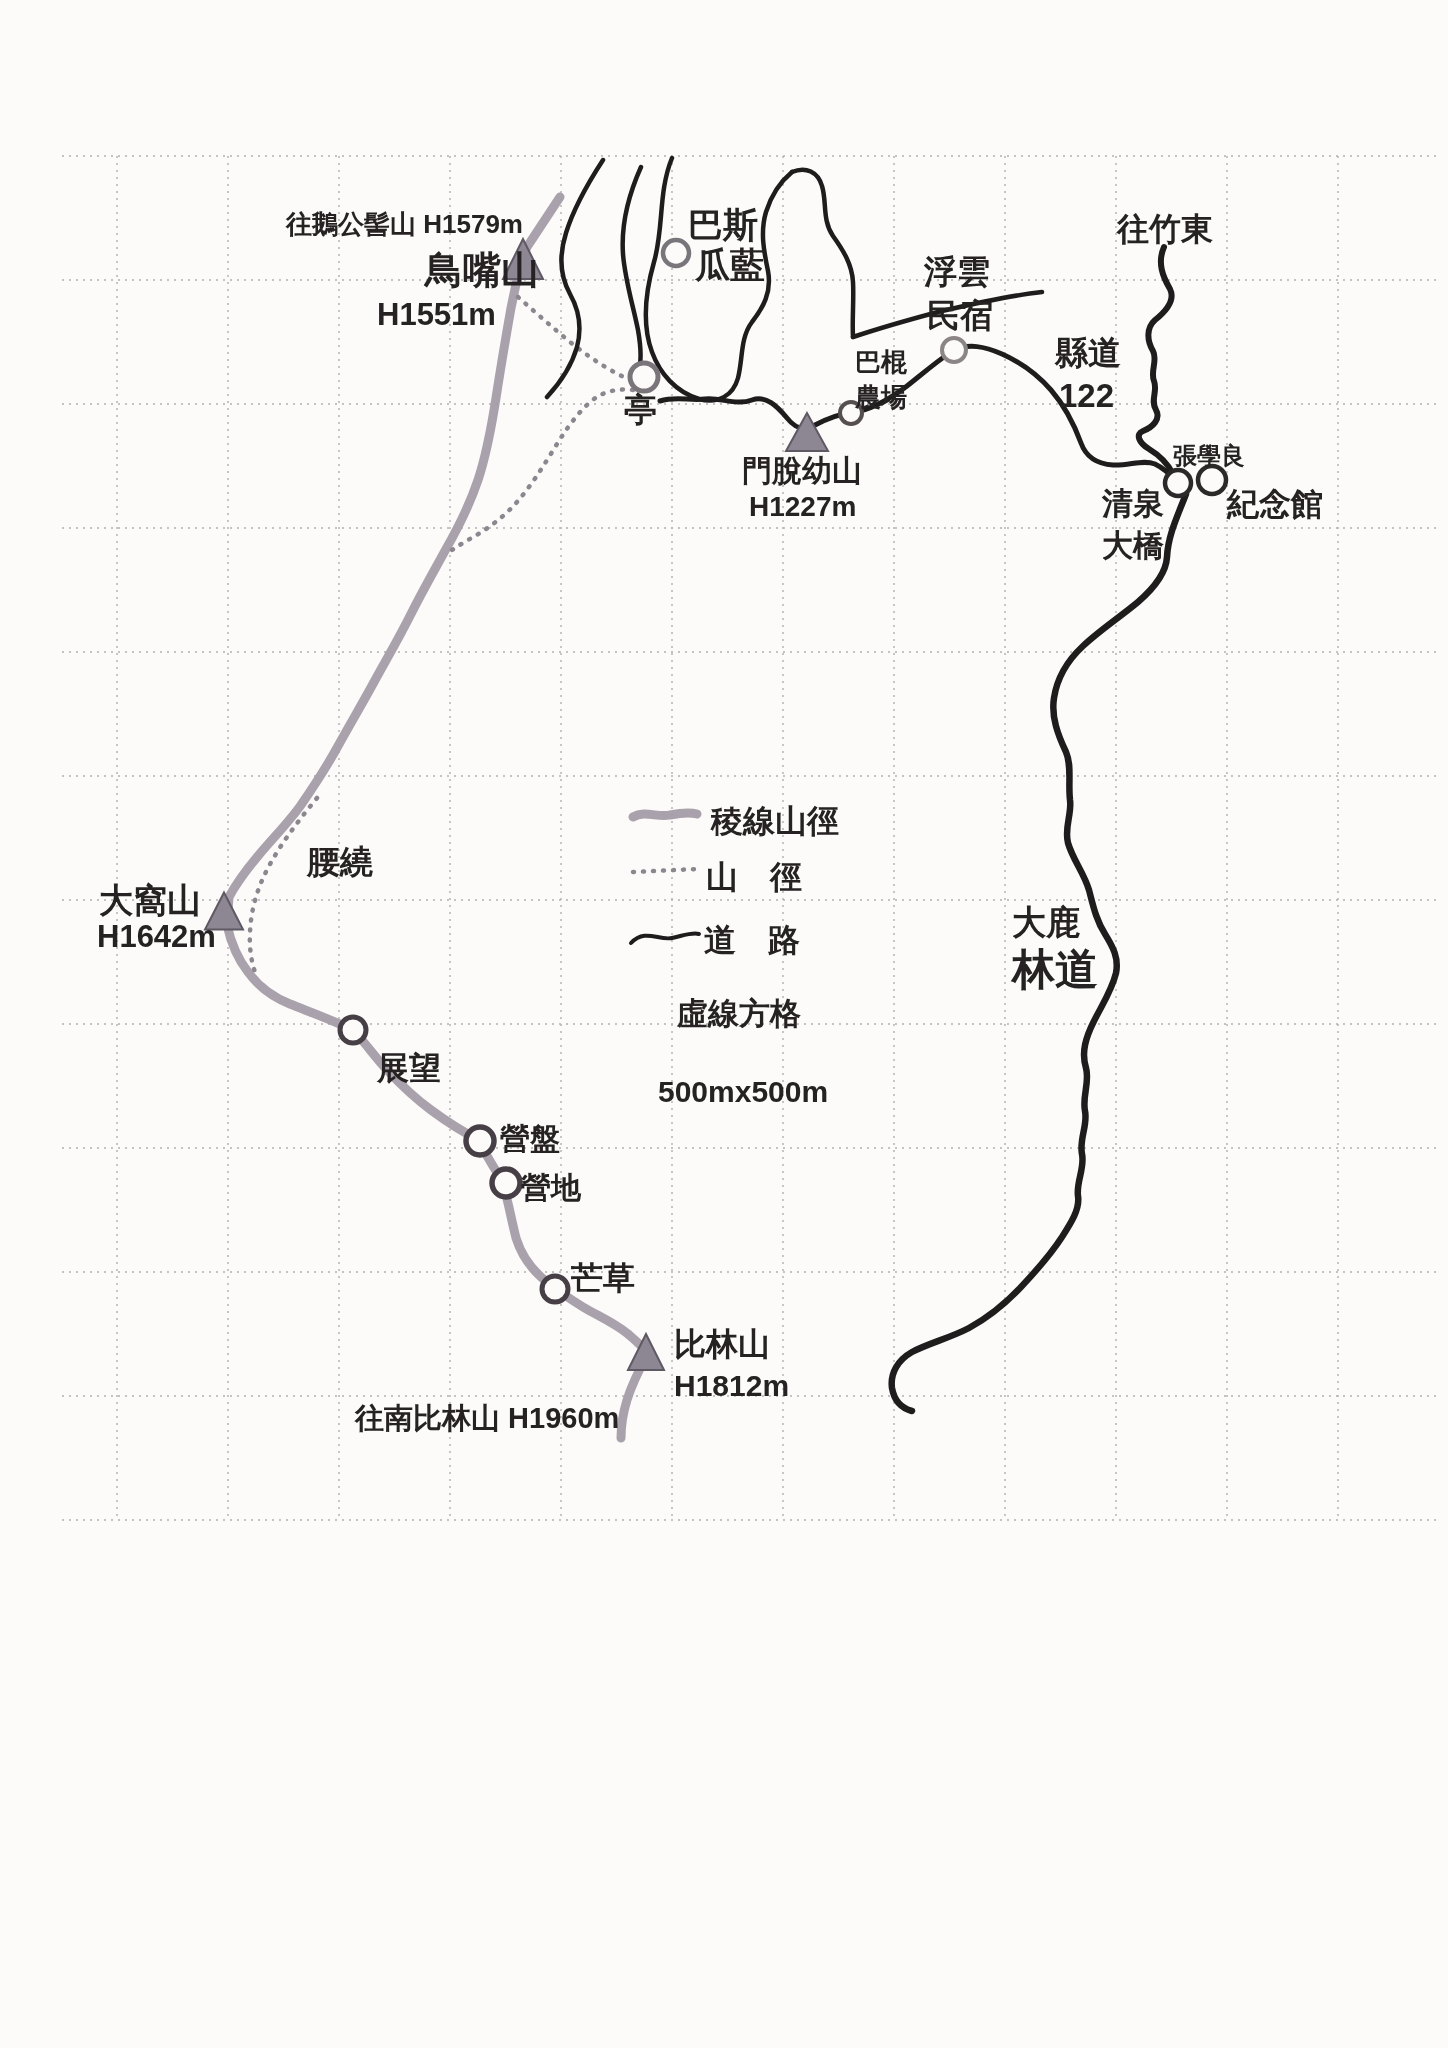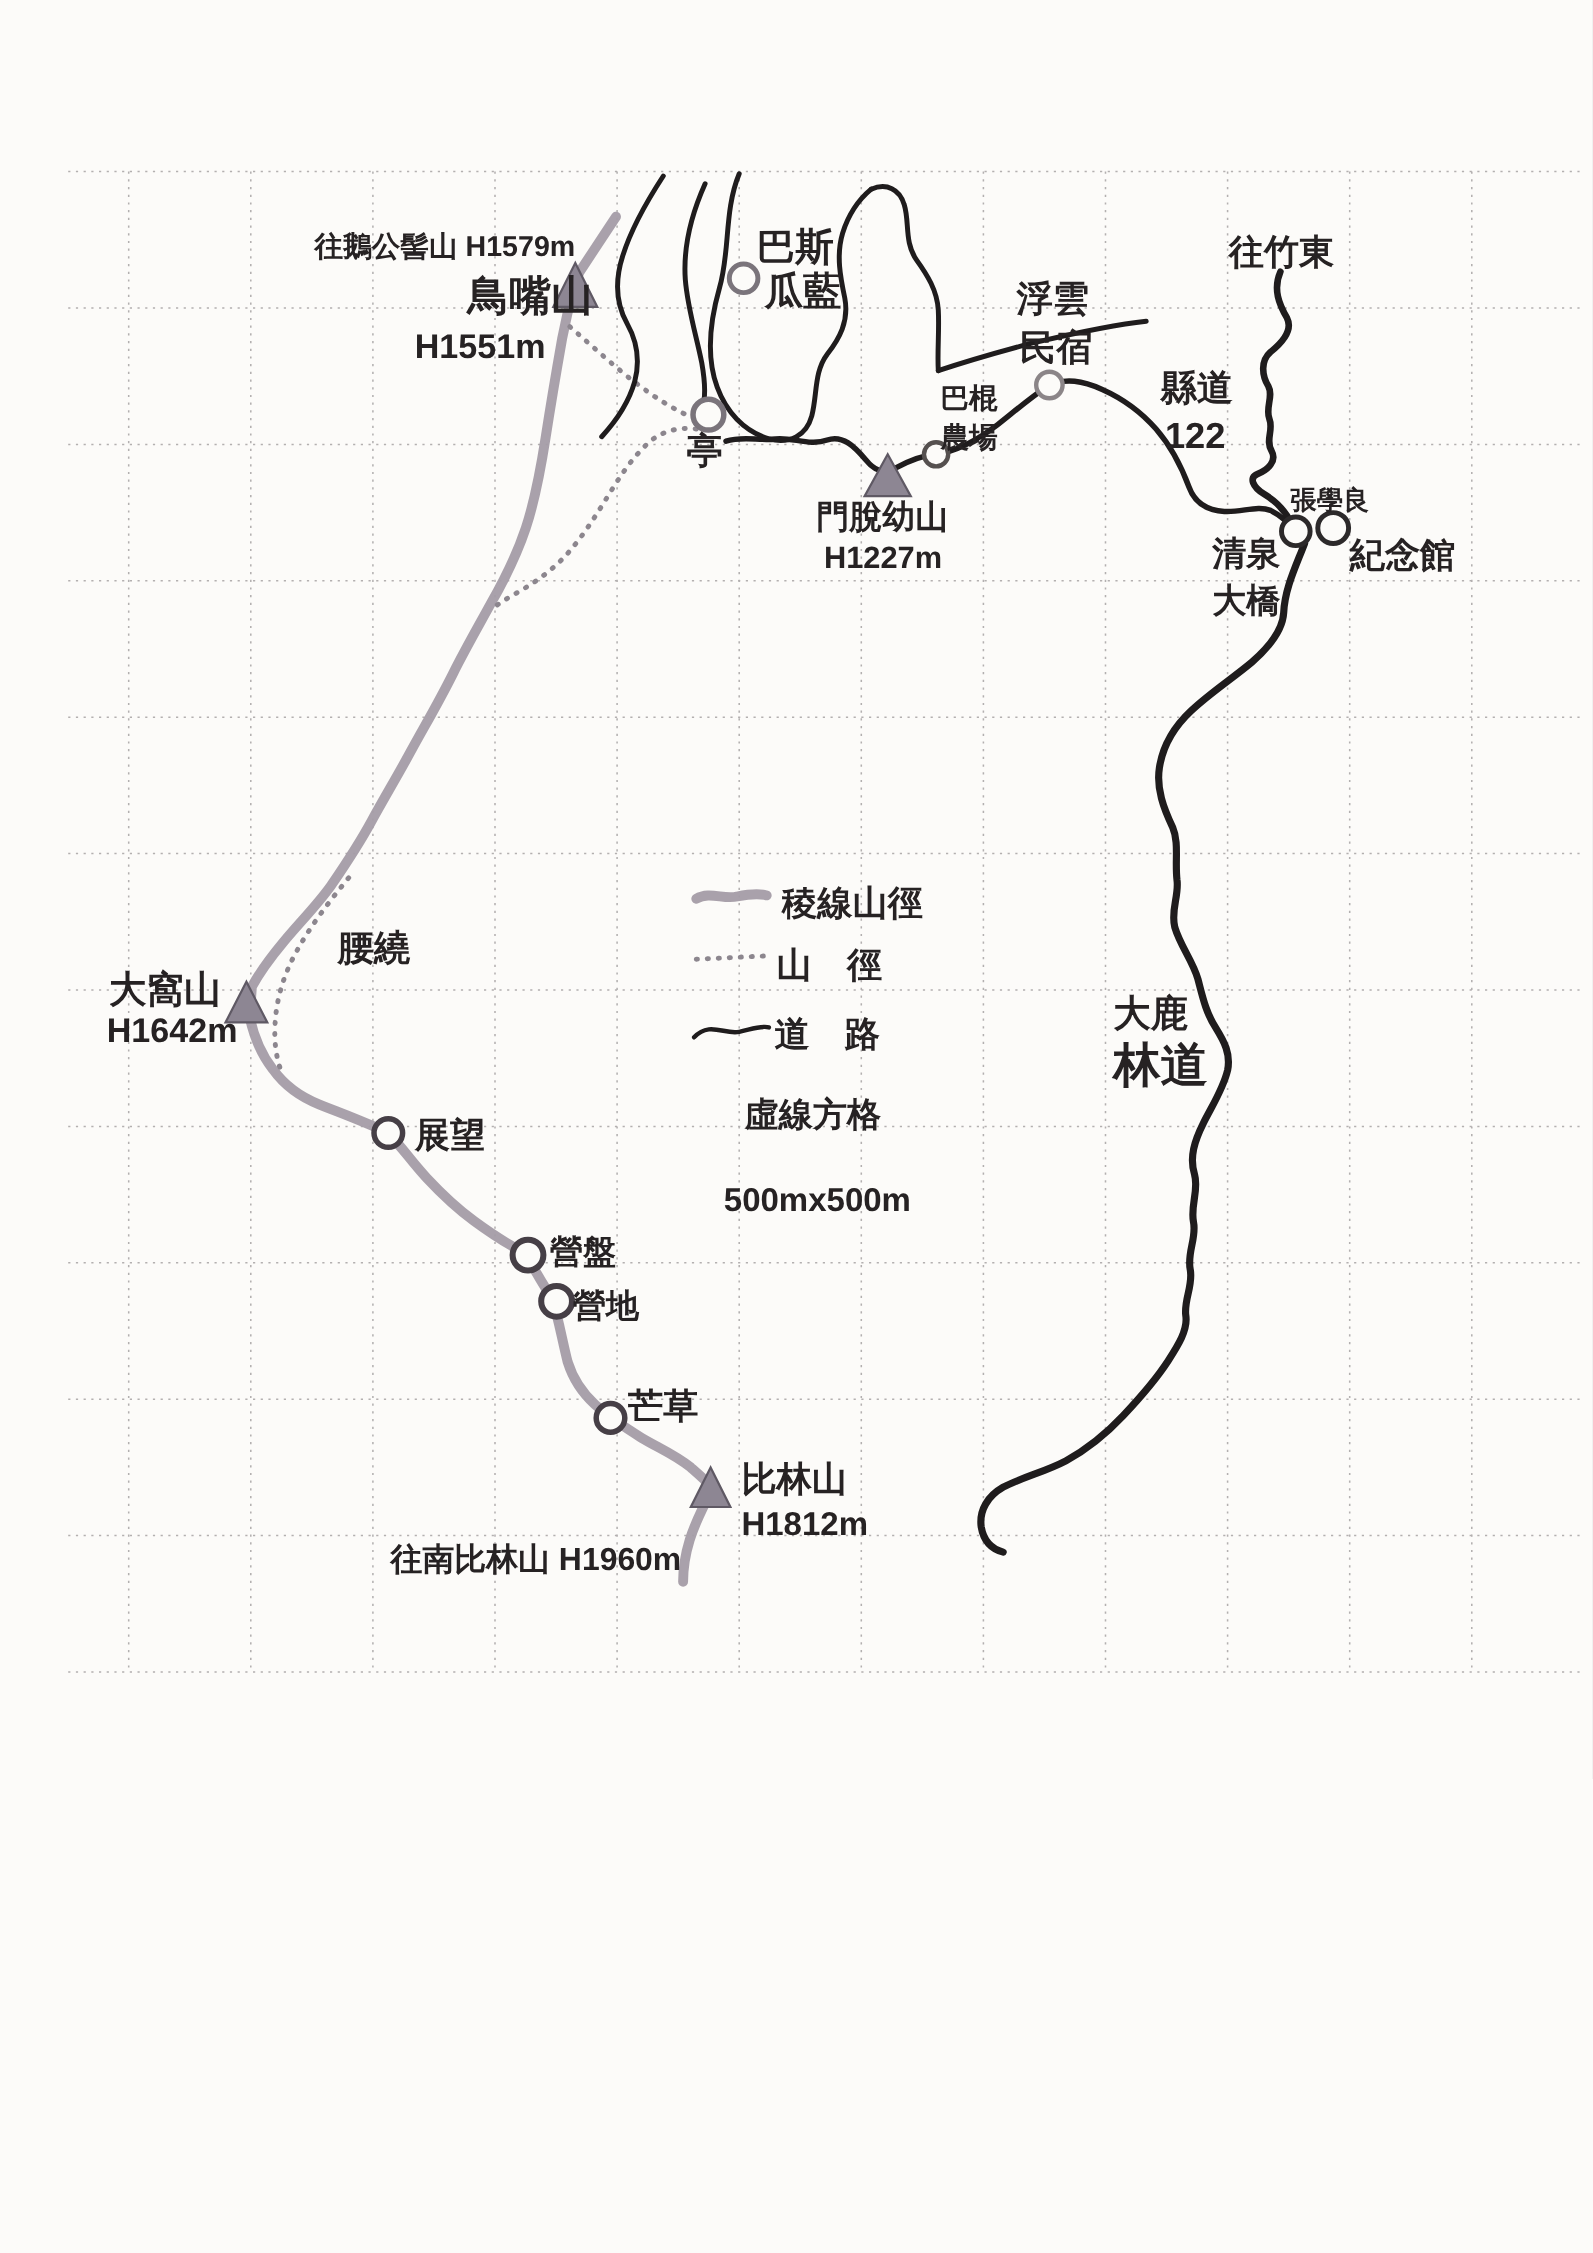--- a/index.html
+++ b/index.html
@@ -106,21 +106,21 @@
       <div class="label" style="left: 1173px; top: 443px; font-size: 24px; font-weight: 700; text-align: center;">張學良</div>
       <div class="label" style="left: 1227px; top: 487px; font-size: 32px; font-weight: 700;">紀念館</div>
       <div class="label" style="left: 624px; top: 392px; font-size: 33px; font-weight: 800;">亭</div>
       <div class="label" style="left: 855px; top: 348px; font-size: 26px; font-weight: 700;">巴棍</div>
       <div class="label" style="left: 855px; top: 383px; font-size: 26px; font-weight: 700;">農場</div>
       <div class="label" style="left: 742px; top: 455px; font-size: 30px; font-weight: 700;">門脫幼山</div>
       <div class="label" style="left: 749px; top: 492px; font-size: 28px; font-weight: 600;">H1227m</div>
       <div class="label" style="left: 99px; top: 882px; font-size: 34px; font-weight: 800;">大窩山</div>
       <div class="label" style="left: 97px; top: 920px; font-size: 31px; font-weight: 600;">H1642m</div>
       <div class="label" style="left: 307px; top: 844px; font-size: 33px; font-weight: 700;">腰繞</div>
-      <div class="label" style="left: 377px; top: 1015px; font-size: 32px; font-weight: 700;">展望</div>
+      <div class="label" style="left: 377px; top: 1051px; font-size: 32px; font-weight: 700;">展望</div>
       <div class="label" style="left: 500px; top: 1123px; font-size: 30px; font-weight: 700;">營盤</div>
       <div class="label" style="left: 521px; top: 1172px; font-size: 30px; font-weight: 700;">營地</div>
       <div class="label" style="left: 571px; top: 1261px; font-size: 32px; font-weight: 700;">芒草</div>
       <div class="label" style="left: 674px; top: 1327px; font-size: 32px; font-weight: 700;">比林山</div>
       <div class="label" style="left: 674px; top: 1370px; font-size: 30px; font-weight: 600;">H1812m</div>
       <div class="label" style="left: 355px; top: 1403px; font-size: 29px; font-weight: 600;">往南比林山 H1960m</div>
       <div class="label" style="left: 1012px; top: 904px; font-size: 34px; font-weight: 700;">大鹿</div>
       <div class="label" style="left: 1012px; top: 946px; font-size: 43px; font-weight: 700;">林道</div>
       <div class="label" style="left: 711px; top: 804px; font-size: 32px; font-weight: 700;">稜線山徑</div>
       <div class="label" style="left: 706px; top: 860px; font-size: 32px; font-weight: 700;">山　徑</div>

